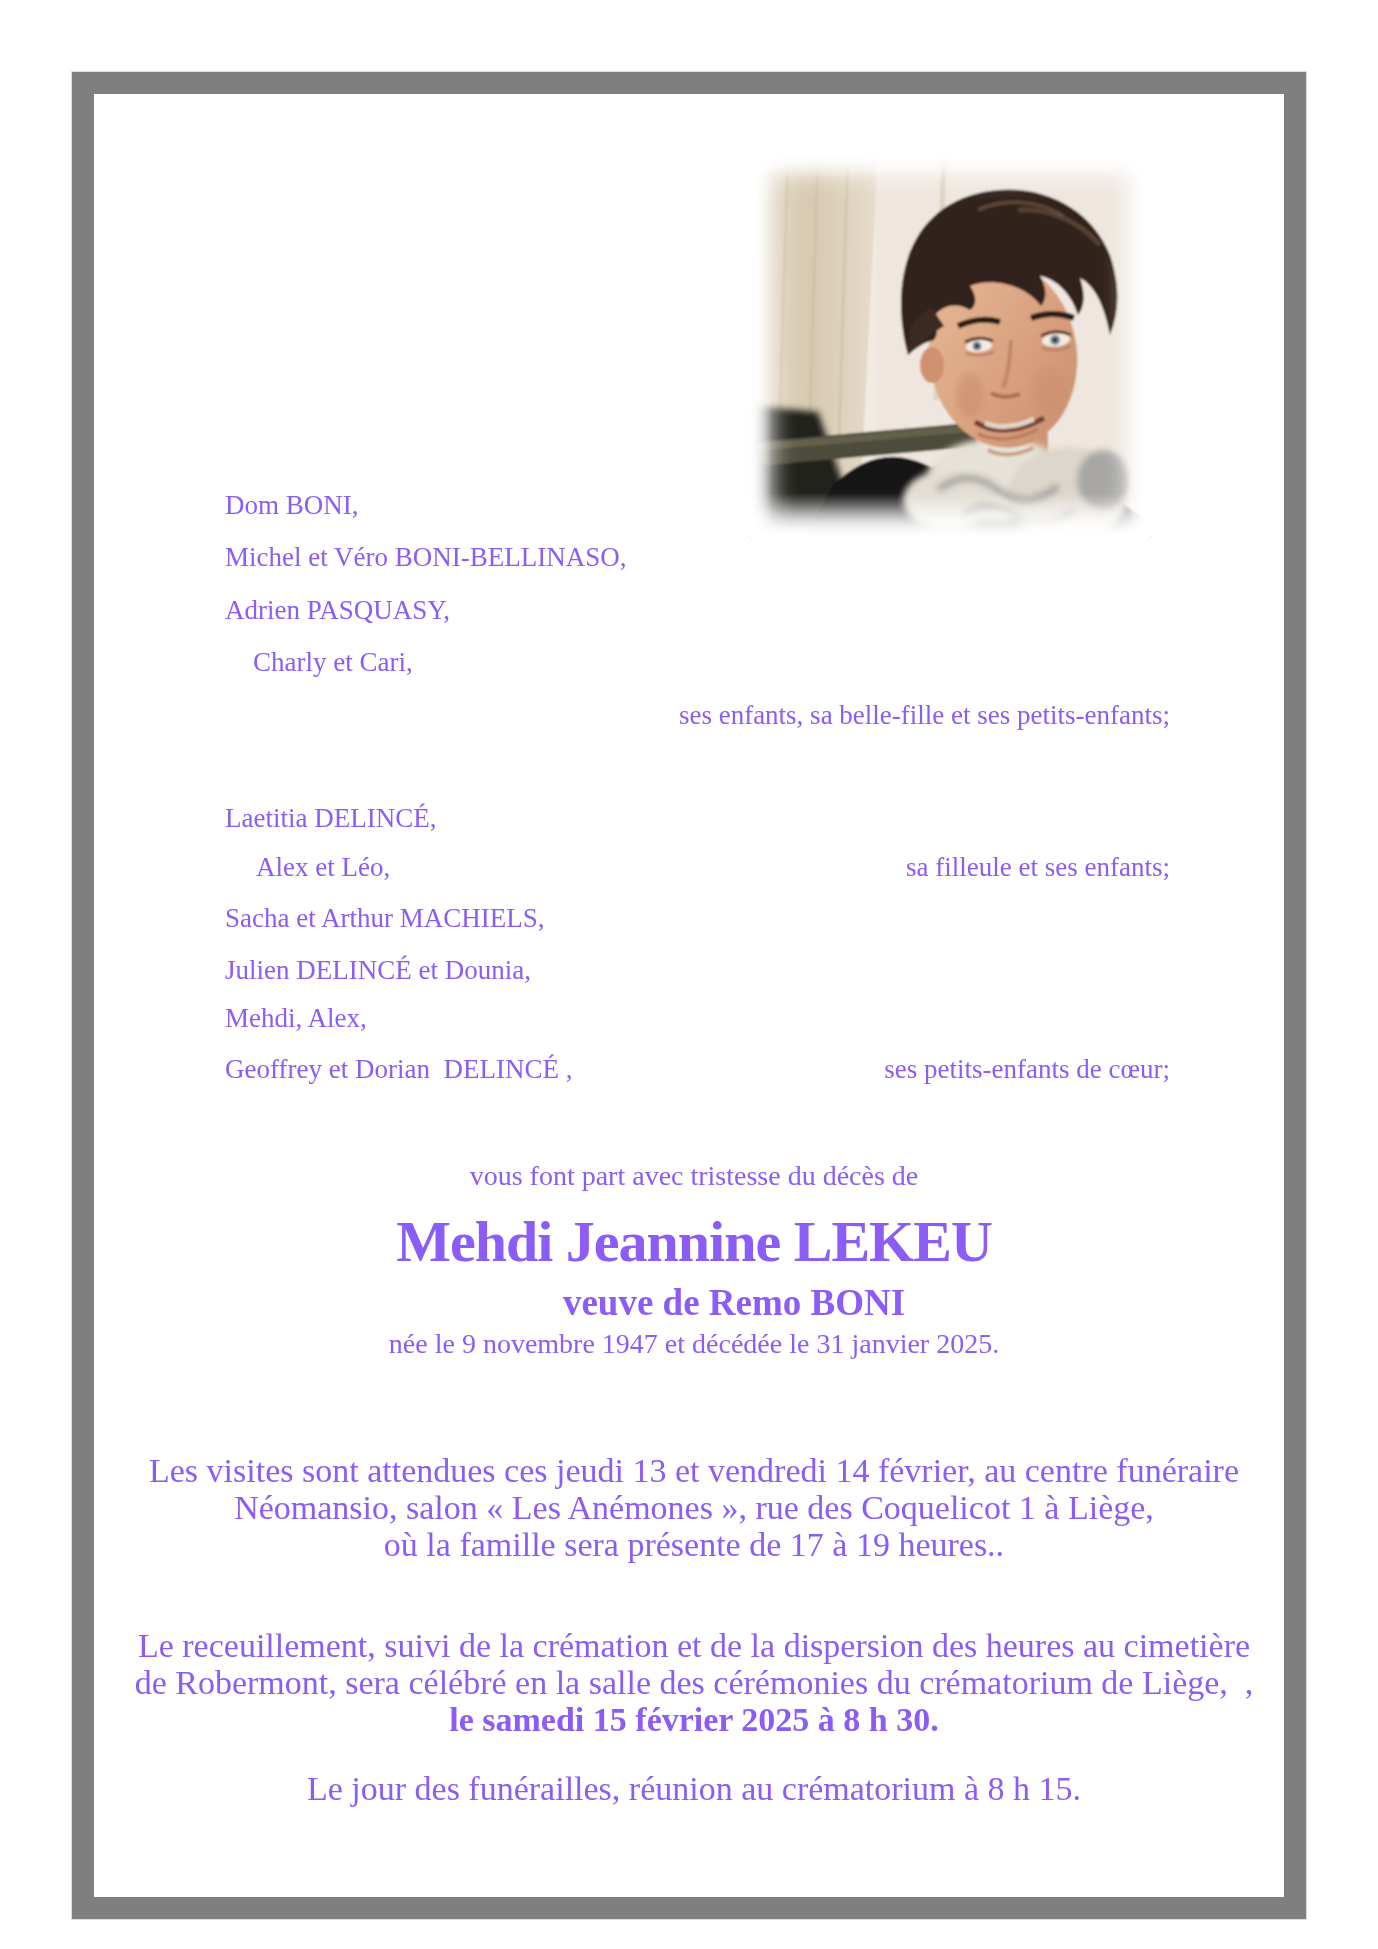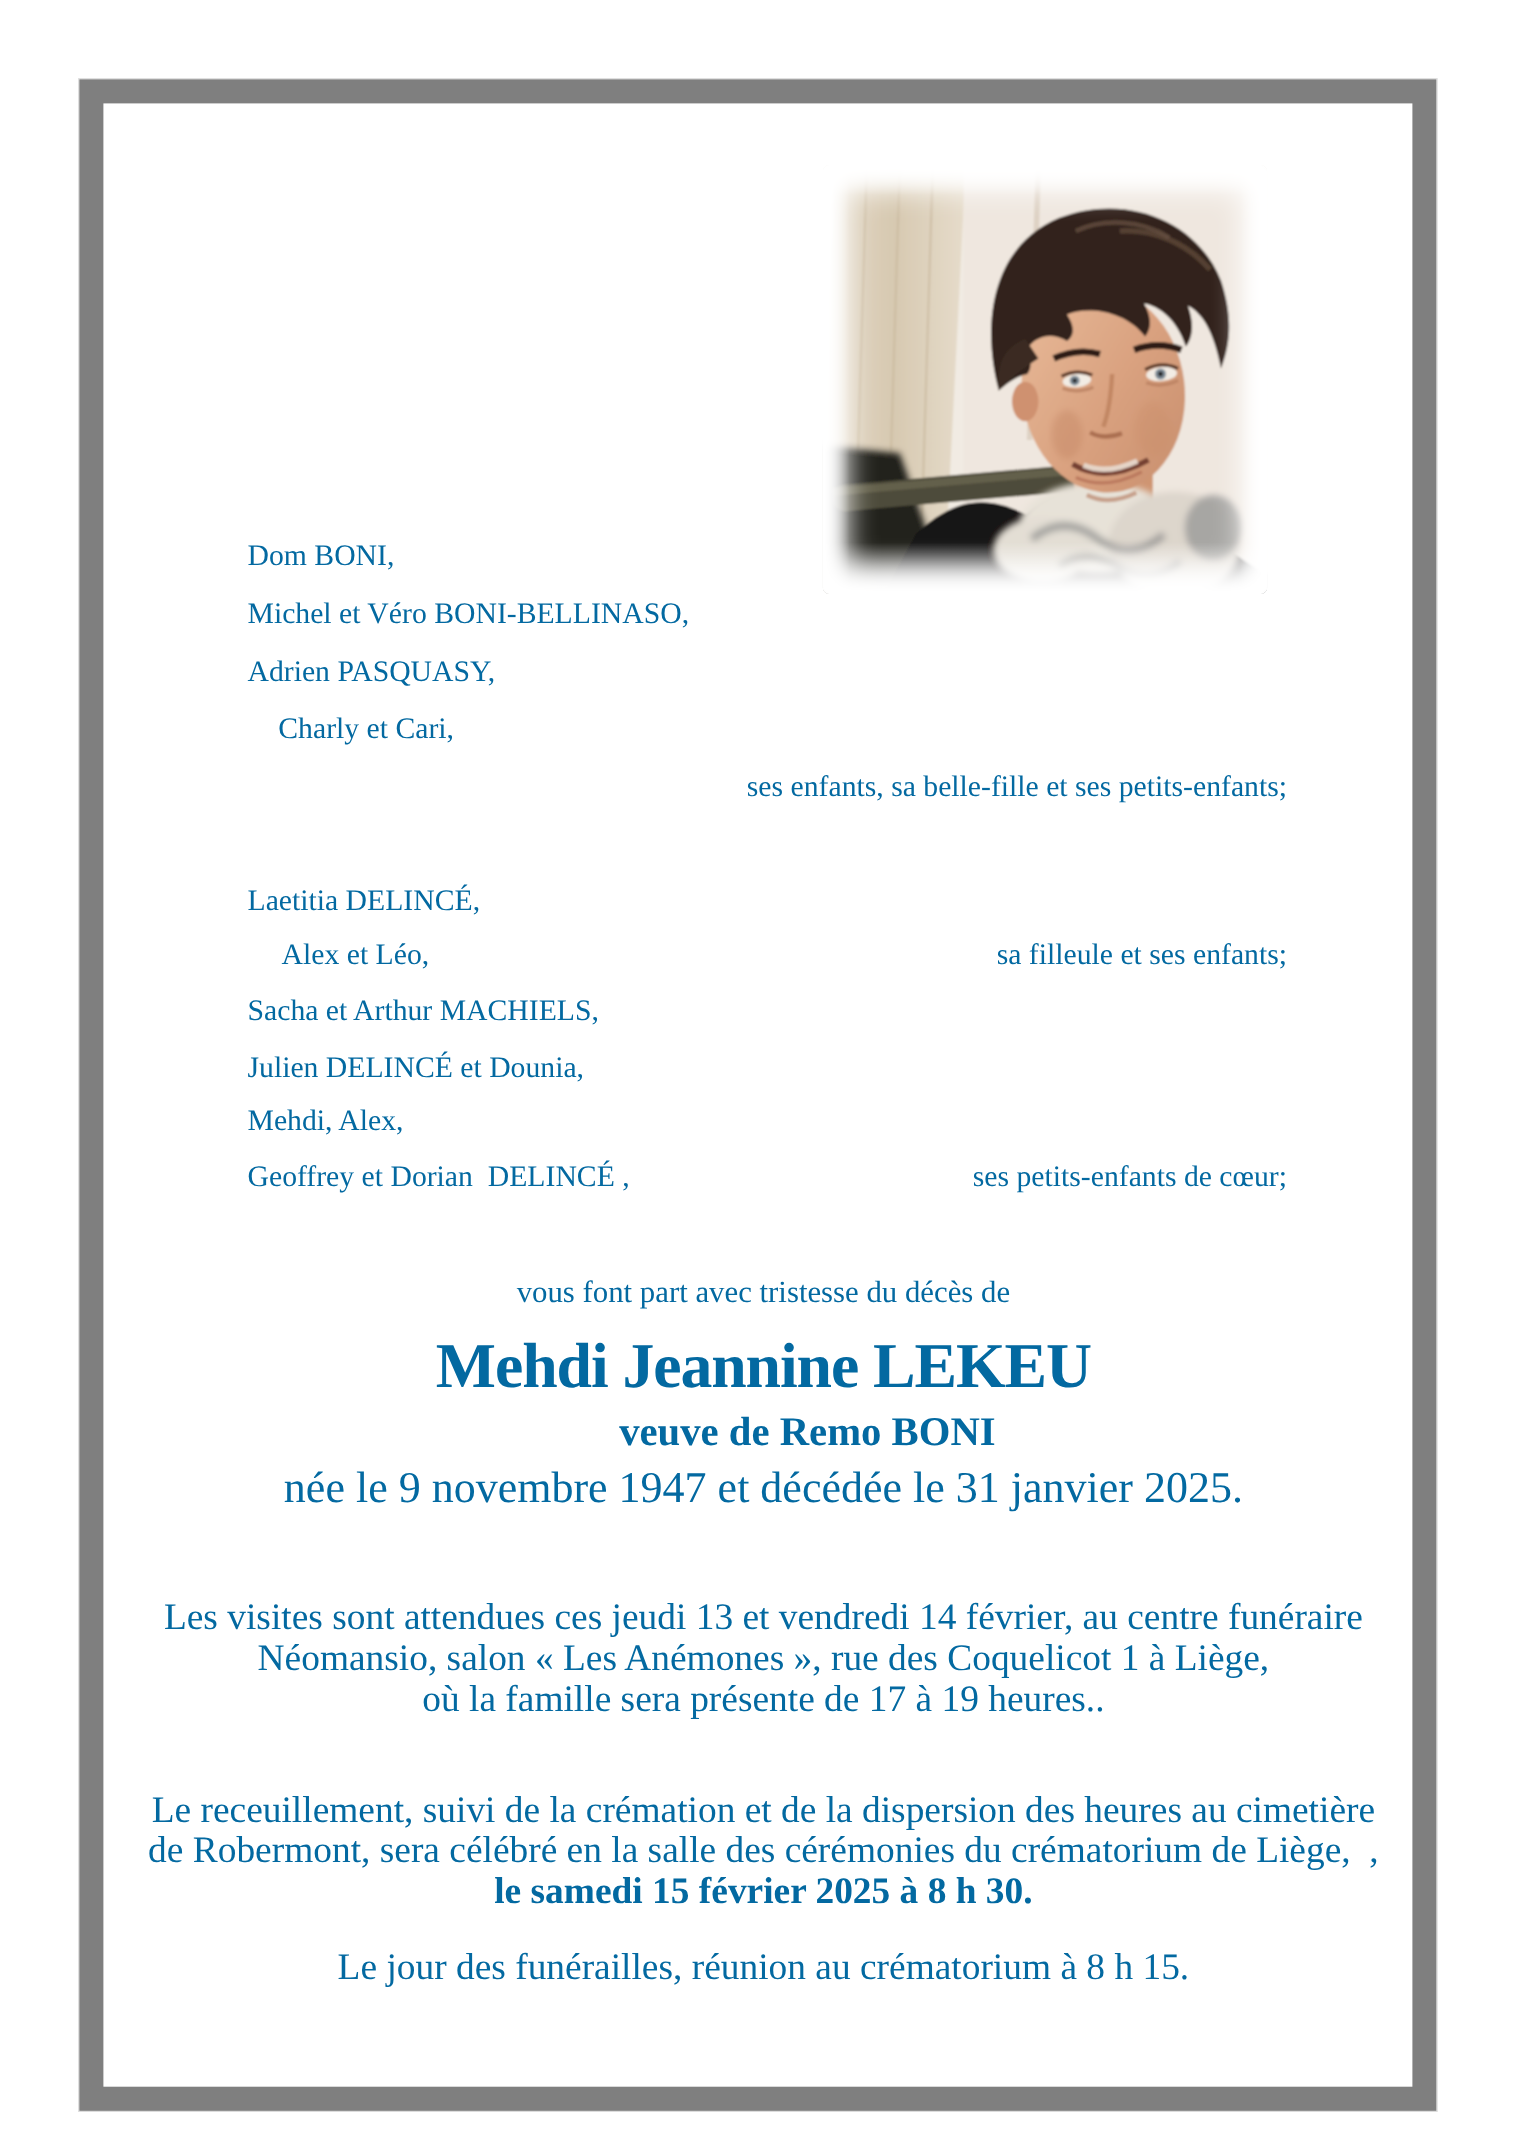--- a/index.html
+++ b/index.html
@@ -1,40 +1,40 @@
 <!DOCTYPE html>
 <html><head>
 <meta charset="utf-8">
 <style>
   html,body{margin:0;padding:0;background:#ffffff;}
   .sheet{
     position:relative;
     width:1378px;height:1949px;
     background:#ffffff;
     font-family:"Liberation Serif", serif;
-    color:#0369a1;
+    color:#8b5cf6;
     overflow:hidden;
   }
   .frame{
     position:absolute;
     left:72px;top:72px;
     width:1234px;height:1847px;
     box-sizing:border-box;
     border:22px solid #7f7f7f;
     outline:1px solid #dcdcdc;
     background:#ffffff;
   }
   .abs{position:absolute;white-space:pre;}
   .name-line{font-size:27px;line-height:30px;}
   .relation{font-size:27px;line-height:30px;}
   .center-wrap{position:absolute;left:94px;width:1200px;text-align:center;}
   .intro{font-size:28px;}
   .deceased{font-size:58px;font-weight:bold;letter-spacing:-1px;}
   .widow{font-size:37px;font-weight:bold;padding-left:40px;}
-  .dates{font-size:40px;}
+  .dates{font-size:28px;}
   .para-line{height:37px;line-height:37px;font-size:34px;white-space:pre-wrap;}
   .bold{font-weight:bold;}
   
   .photo{
     position:absolute;left:748px;top:150px;width:404px;height:390px;
     overflow:hidden;border-radius:6px;
   }
   .photo svg{display:block;width:404px;height:390px;}
   .photo .feather{
     position:absolute;inset:0;border-radius:10px;

